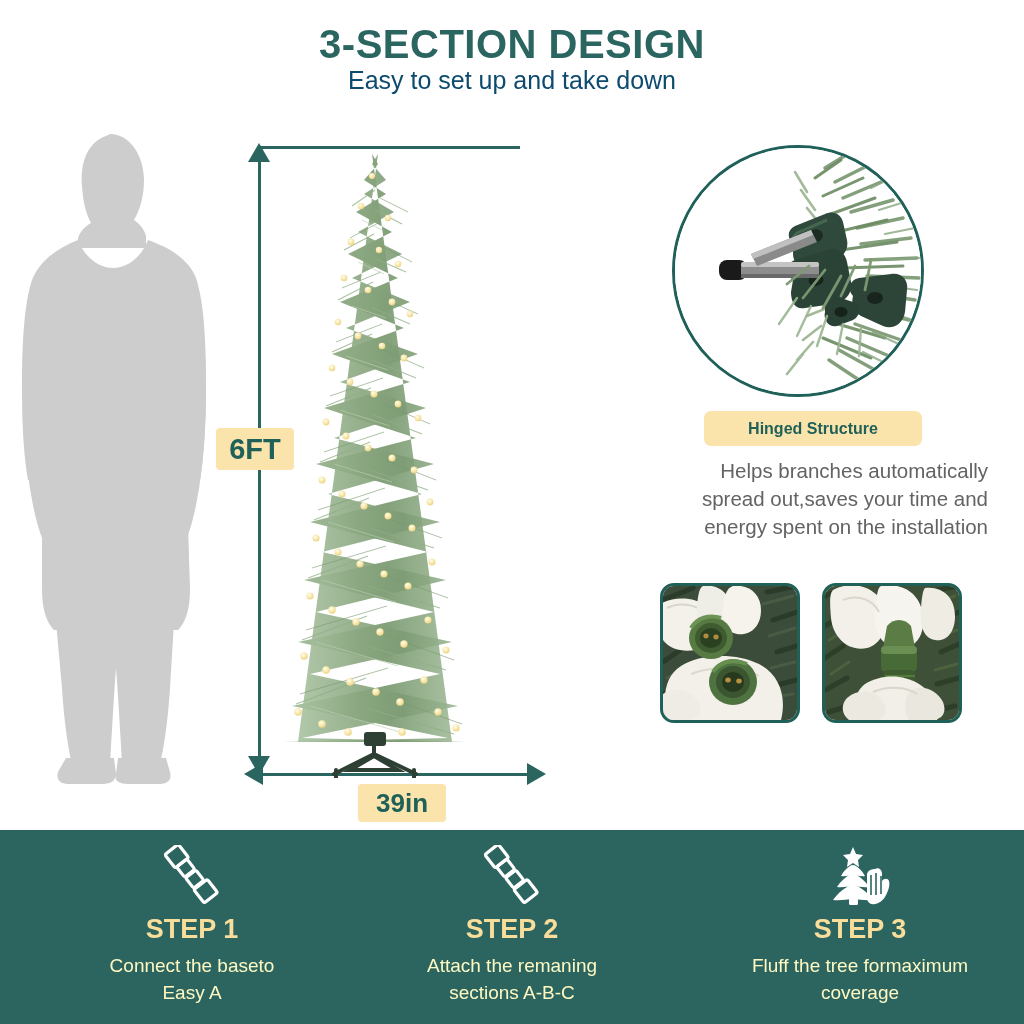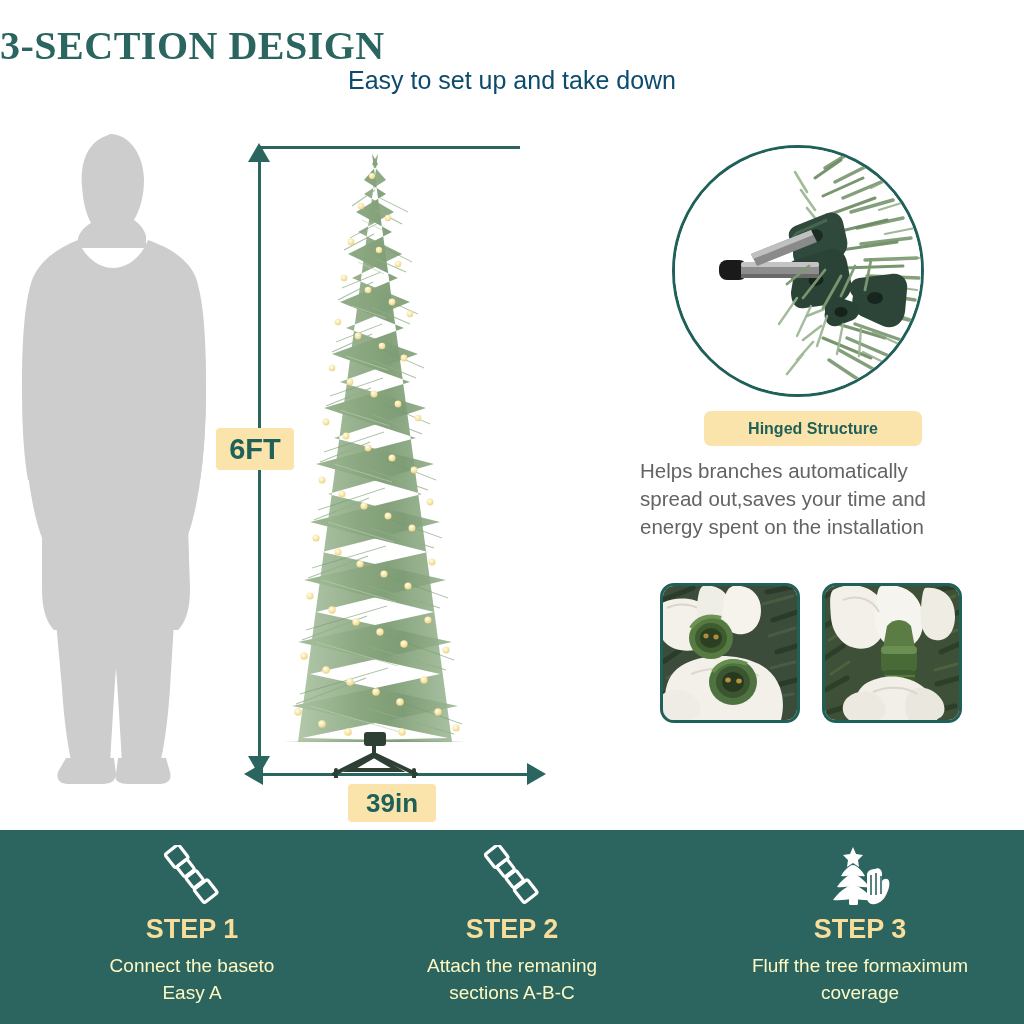--- a/index.html
+++ b/index.html
@@ -7,23 +7,23 @@
     width: 1024px; height: 1024px;
     background: #ffffff;
     font-family: "Liberation Sans", sans-serif;
     overflow: hidden;
   }
   #page { position: relative; width: 1024px; height: 1024px; background:#fff; }
 
   
   .title {
     position: absolute; left: 0; top: 22px; width: 1024px;
+    text-align: center;
     font-size: 40px; font-weight: bold; letter-spacing: .5px;
     color: #2a6560;
-    font-family: Liberation Serif, serif;
   }
   .subtitle {
     position: absolute; left: 0; top: 66px; width: 1024px;
     text-align: center;
     font-size: 25px; color: #0c4a6e;
   }
 
   
   .silhouette { position: absolute; left: 18px; top: 128px; width: 215px; height: 660px; }
 
@@ -68,41 +68,41 @@
     border-left: 19px solid #2a6560;
   }
 
   .badge {
     position: absolute;
     background: #fbe3ac; border-radius: 4px;
     color: #1f6159; font-weight: bold;
     display: flex; align-items: center; justify-content: center;
   }
   .badge-6ft { left: 216px; top: 428px; width: 78px; height: 42px; font-size: 29px; }
-  .badge-39in { left: 348px; top: 784px; width: 88px; height: 38px; font-size: 26px; }
+  .badge-39in { left: 358px; top: 784px; width: 88px; height: 38px; font-size: 26px; }
 
   
   .hinge-circle {
     position: absolute; left: 672px; top: 145px; width: 252px; height: 252px;
     border-radius: 50%;
     border: 3px solid #1f6159;
     overflow: hidden; background: #ffffff;
   }
   .hinge-circle svg { display:block; }
 
   
   .hs-badge {
     position: absolute; left: 704px; top: 411px; width: 218px; height: 35px;
     background: #fbe3ac; border-radius: 7px;
     display: flex; align-items: center; justify-content: center;
     font-size: 16px; font-weight: bold; color: #1f6159;
   }
   .hs-body {
     position: absolute; left: 640px; top: 457px; width: 348px;
-    text-align: left; font-size: 20.5px; line-height: 28px; color: #636363;
+    text-align: right; font-size: 20.5px; line-height: 28px; color: #636363;
   }
 
   
   .plug-photo {
     position: absolute; top: 583px; width: 140px; height: 140px;
     border: 3px solid #1f6159; border-radius: 14px; overflow: hidden;
   }
   .plug-photo.p1 { left: 660px; }
   .plug-photo.p2 { left: 822px; }
   .plug-photo svg { display:block; }

